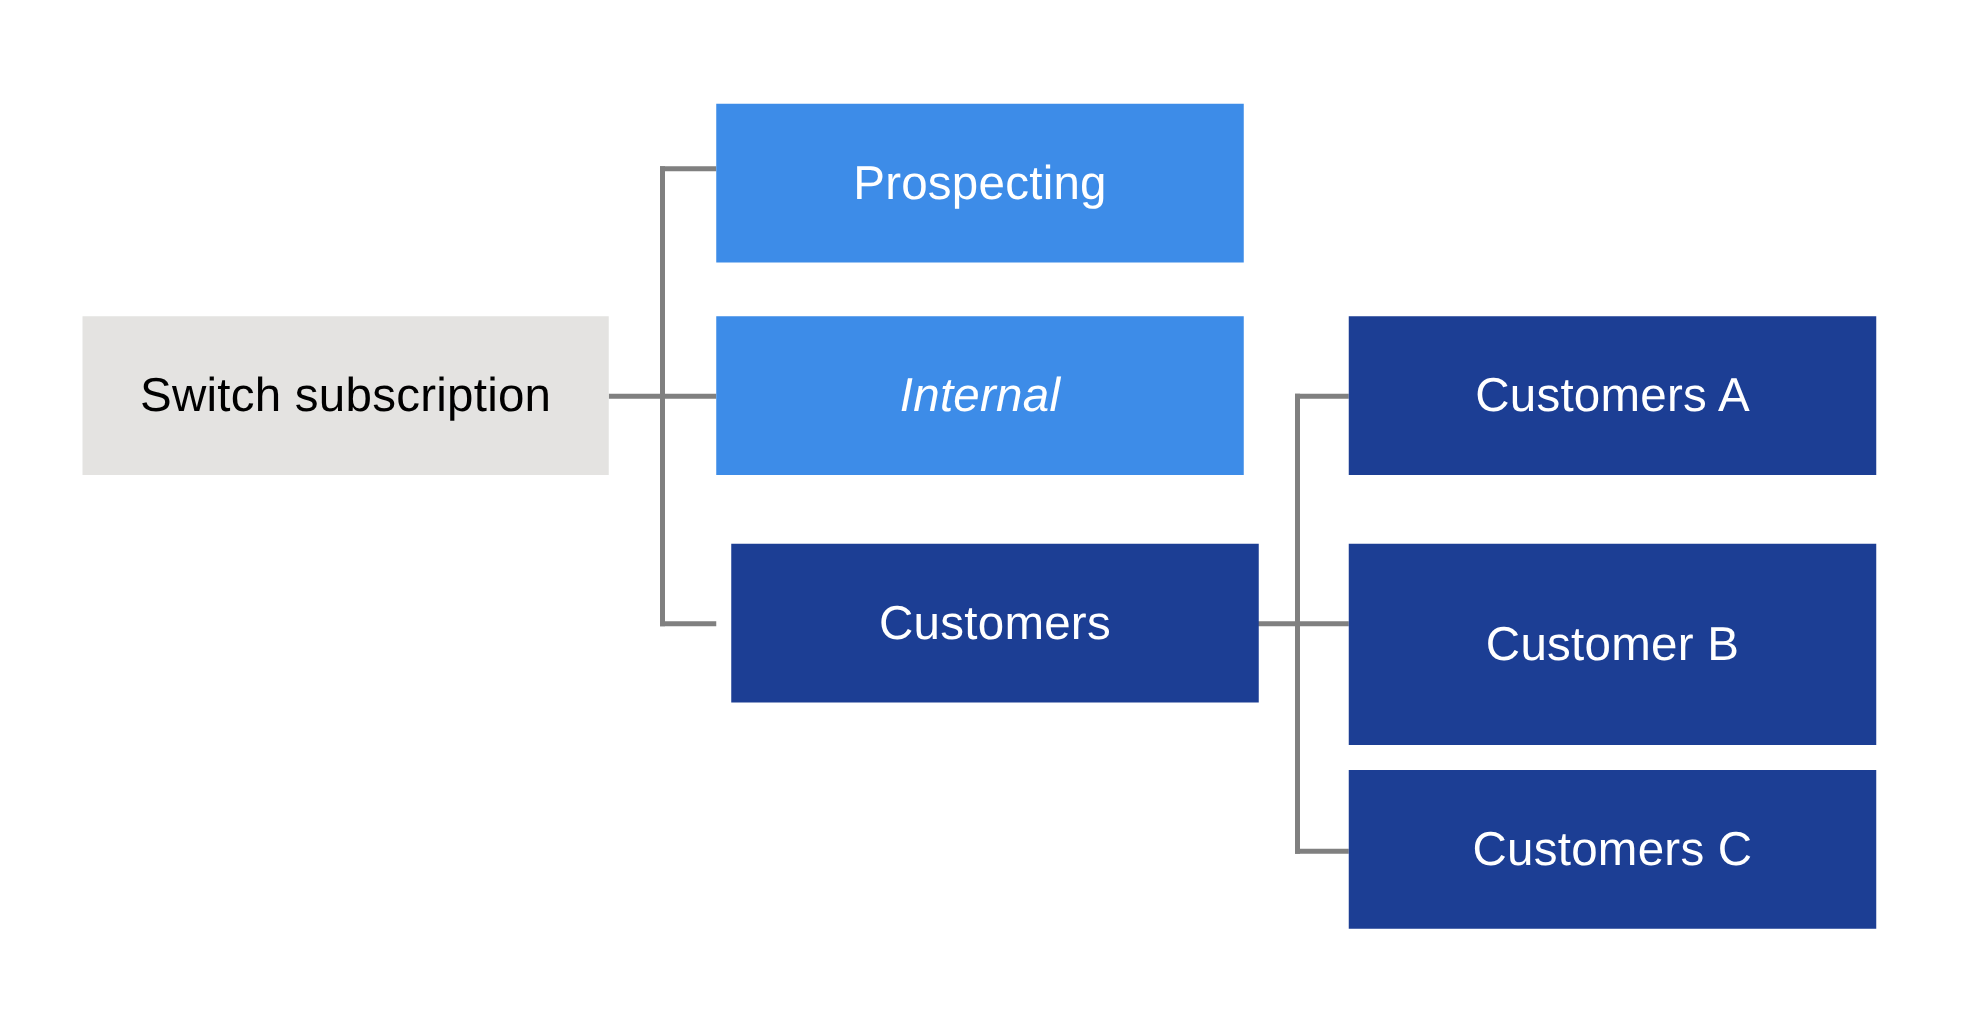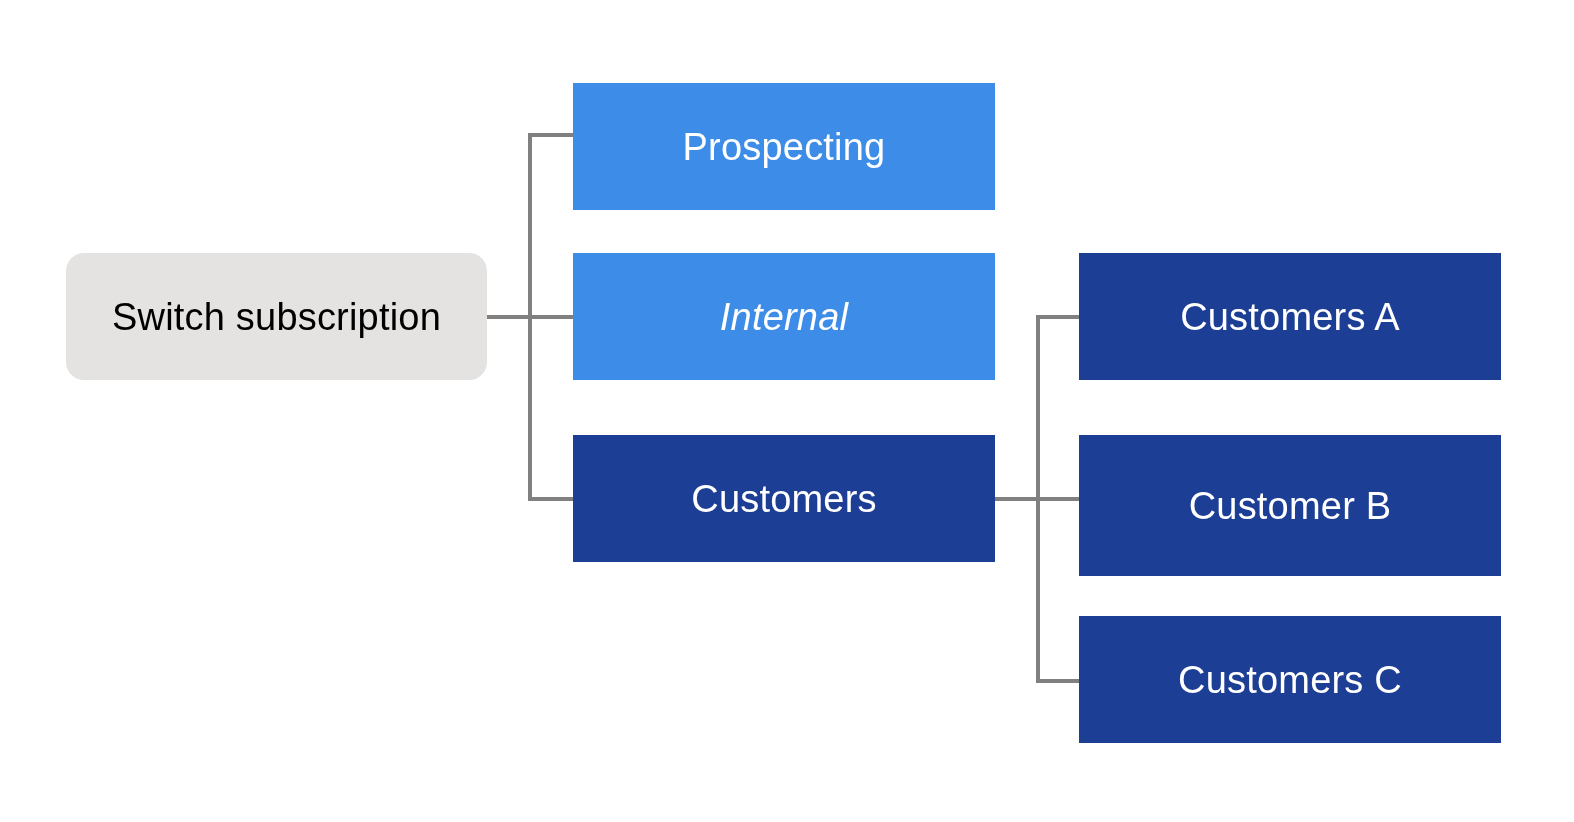--- a/index.html
+++ b/index.html
@@ -20,30 +20,29 @@
     display: flex;
     align-items: center;
     justify-content: center;
     font-size: 38px;
     line-height: 1;
     letter-spacing: 0.2px;
   }
   .node-root {
     left: 66px; top: 253px; width: 421px; height: 127px;
     color: #000000;
-    border-radius: 18px;
   }
   .node-light, .node-dark {
     color: #ffffff;
   }
   .node-prospecting { left: 573px; top: 71px;  width: 422px; height: 127px; margin-top: 12px; }
   .node-internal    { left: 573px; top: 253px; width: 422px; height: 127px; font-style: italic; }
   .node-customers   { left: 573px; top: 435px; width: 422px; height: 127px; }
   .node-customer-a  { left: 1079px; top: 253px; width: 422px; height: 127px; }
-  .node-customer-b  { left: 1079px; top: 435px; width: 422px; height: 141px; }
+  .node-customer-b  { left: 1079px; top: 435px; width: 422px; height: 161px; }
   .node-customer-c  { left: 1079px; top: 616px; width: 422px; height: 127px; }
 
   .connector {
     position: absolute;
     background: #808080;
   }
   
   .line-root-out        { left: 487px;  top: 315px; width: 86px;  height: 4px; }
   .line-left-vertical   { left: 528px;  top: 133px; width: 4px;   height: 368px; }
   .line-prospecting-in  { left: 528px;  top: 133px; width: 45px;  height: 4px; }
@@ -73,21 +72,21 @@
   </div>
 
   <div class="node node-light node-prospecting" style="background-color: rgb(61, 140, 232);">
     <span>Prospecting</span>
   </div>
 
   <div class="node node-light node-internal" style="background-color: rgb(61, 140, 232);">
     <span>Internal</span>
   </div>
 
-  <div class="node node-dark node-customers" style="background-color: rgb(28, 62, 148);">
+  <div class="node node-dark node-customers" style="background-color: rgb(28, 62, 148); margin-left: 12px;">
     <span>Customers</span>
   </div>
 
   <div class="node node-dark node-customer-a" style="background-color: rgb(28, 62, 148);">
     <span>Customers A</span>
   </div>
 
   <div class="node node-dark node-customer-b" style="background-color: rgb(28, 62, 148);">
     <span>Customer B</span>
   </div>

